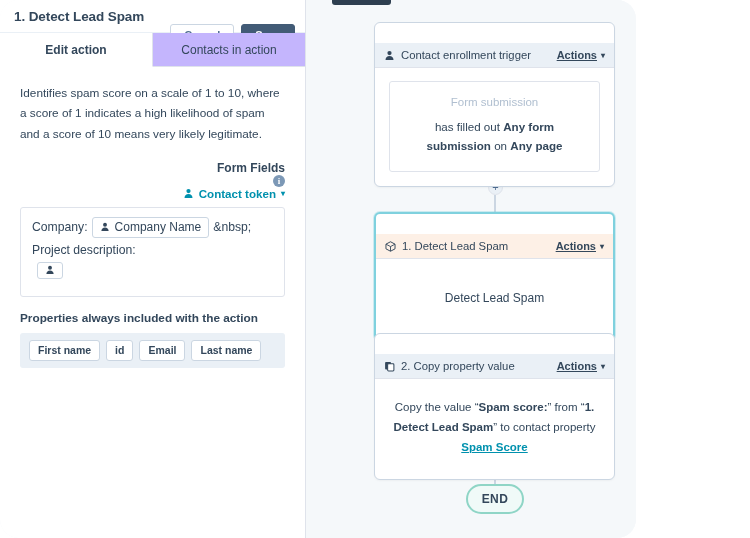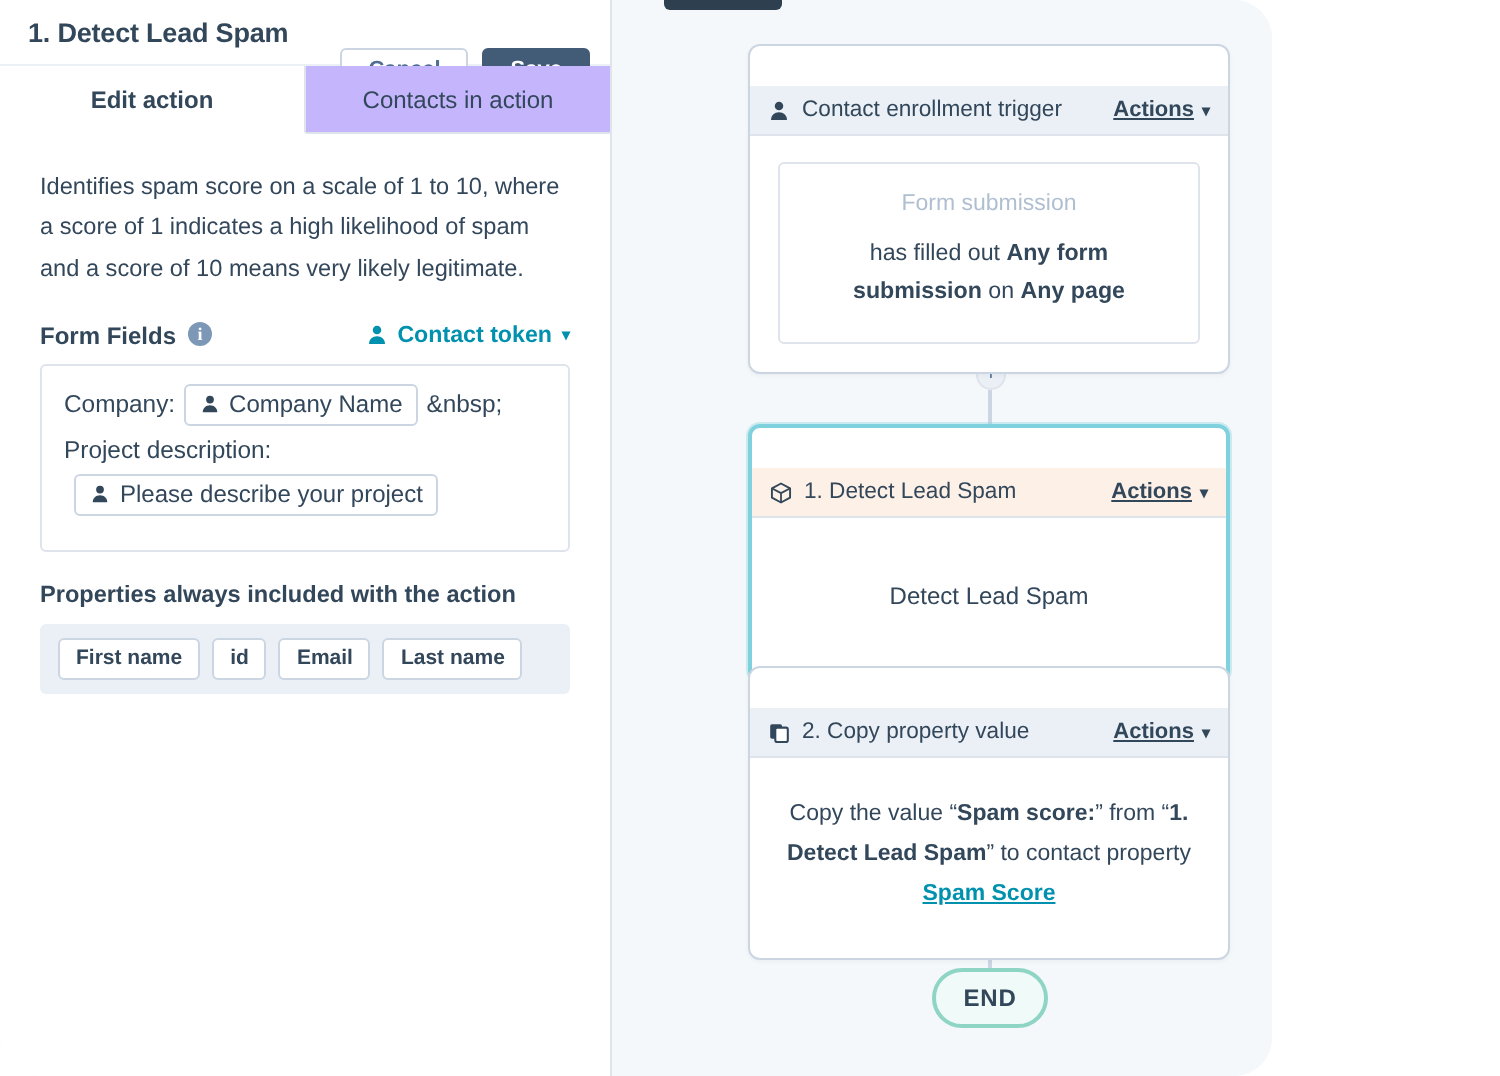--- a/index.html
+++ b/index.html
@@ -115,22 +115,23 @@
 
   .desc {
     font-size: 11.8px;
     line-height: 1.72;
     color: #33475b;
     margin-bottom: 17px;
   }
 
   .fields-head {
     display: flex;
-    align-items: flex-start;
+    align-items: flex-end;
     margin-bottom: 7px;
+    flex-direction: column;
   }
   .fields-label {
     font-size: 12px;
     font-weight: bold;
     color: #33475b;
   }
   .info-icon {
     display: inline-flex;
     align-items: center;
     justify-content: center;
@@ -417,21 +418,20 @@
           <span>Project description:</span>
         </div>
         <div class="form-row chip-row">
           <span class="chip">
             <span class="icn">
               <svg width="10" height="10" viewBox="0 0 16 16">
                   <circle cx="8" cy="4.4" r="3.1" fill="#33475b"></circle>
                   <path d="M2.2 14.5c0-3.4 2.6-5.6 5.8-5.6s5.8 2.2 5.8 5.6z" fill="#33475b"></path>
                 </svg>
             </span>
-            <span>Please describe your project</span>
           </span>
         </div>
       </div>
 
       <div class="props-label">Properties always included with the action</div>
       <div class="props-box">
         <span class="prop-chip">First name</span>
         <span class="prop-chip">id</span>
         <span class="prop-chip">Email</span>
         <span class="prop-chip">Last name</span>

